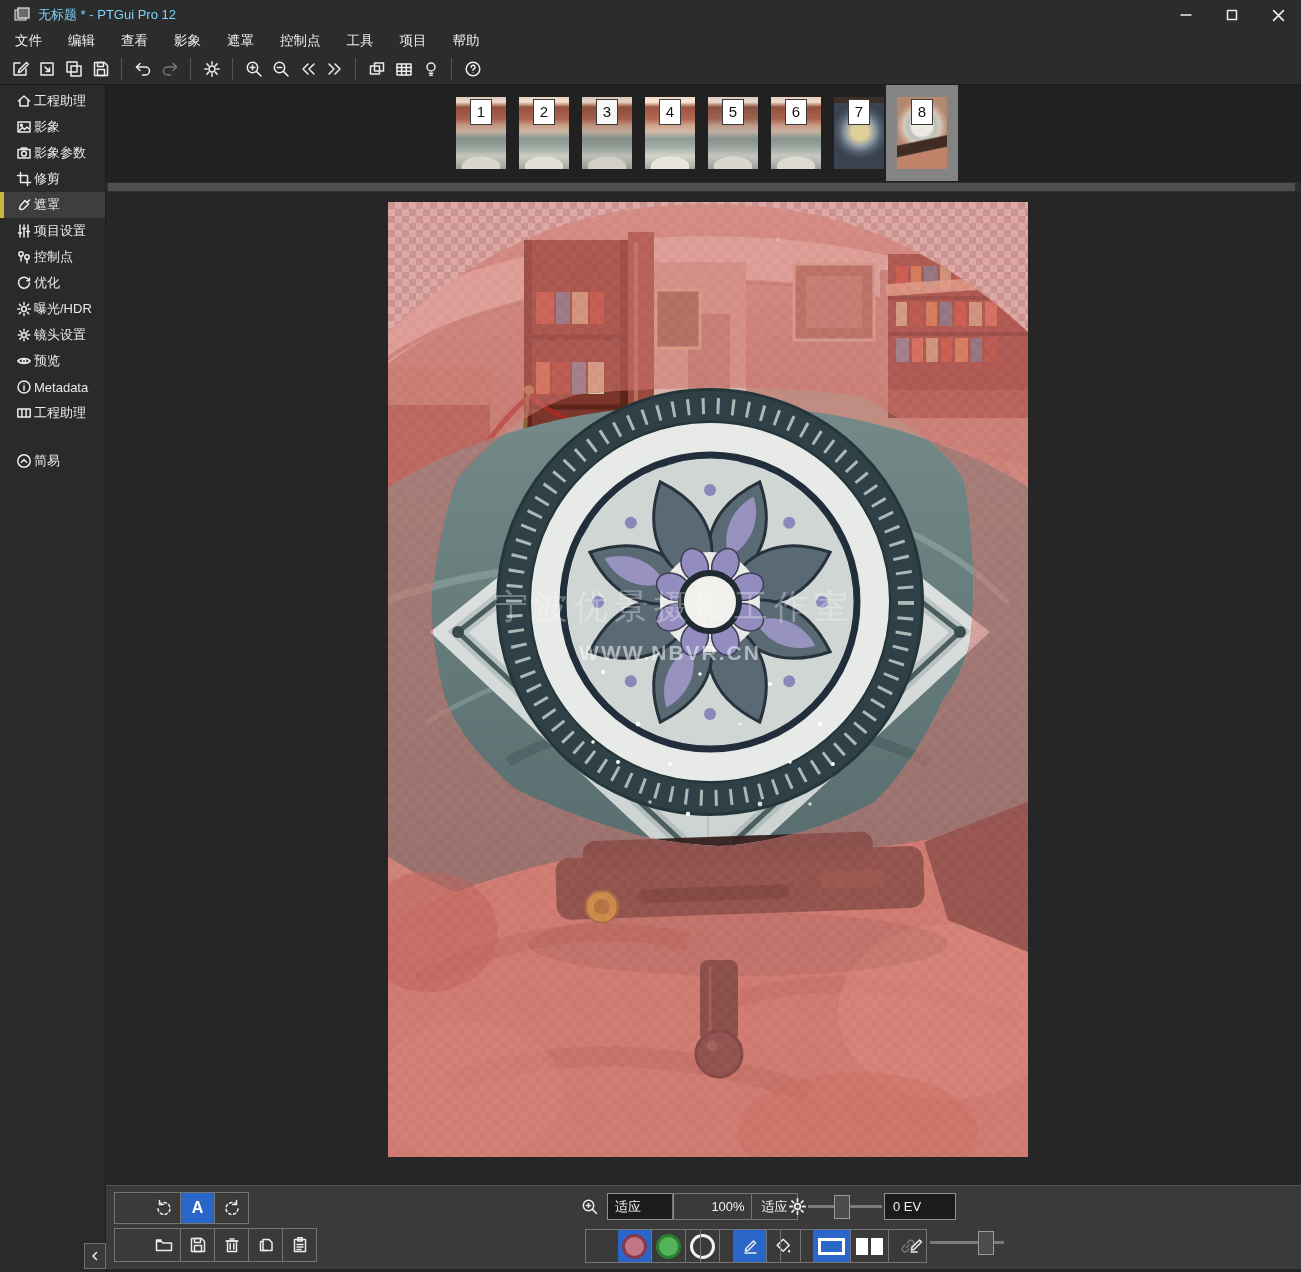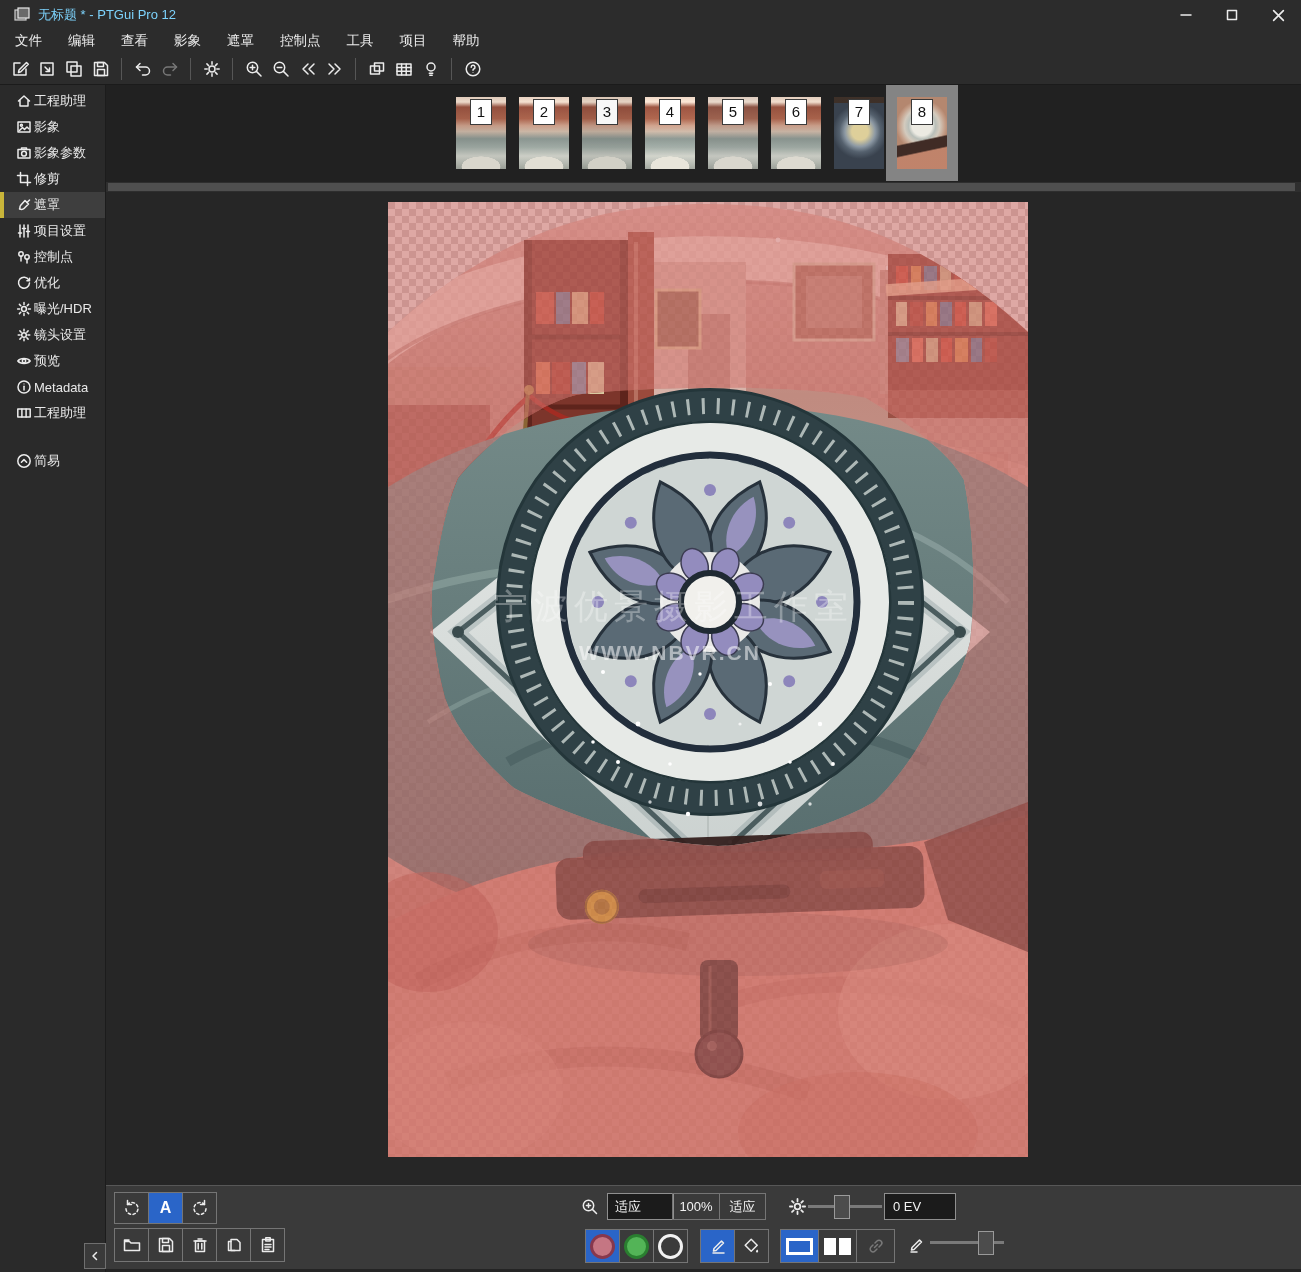--- a/index.html
+++ b/index.html
@@ -55,21 +55,21 @@
   #thumb-scroll{position:absolute;left:0;top:97px;right:0;height:10px;background:#2e2e2e;}
   #thumb-scroll .bar{position:absolute;left:2px;top:1px;right:6px;height:8px;background:#4f4f4f;}
   #canvas{position:absolute;left:0;top:107px;right:0;bottom:0;background:#262626;}
   #photo{position:absolute;left:282px;top:10px;width:640px;height:955px;}
 
   
   #bottombar{position:absolute;left:106px;right:0;top:1185px;height:83px;background:#3a3a3a;
              border-top:1px solid #575757;border-bottom:4px solid #242424;}
   .grp{position:absolute;display:flex;border:1px solid #757575;}
   .gbtn{height:30px;display:flex;align-items:center;justify-content:center;border-left:1px solid #757575;}
-  .gbtn:first-child{border-left:none;}
+  .gbtn:first-child{border-left:none;margin-left:32px;}
   .gbtn.blue{background:#2a65c8;}
   .sunken{position:absolute;background:#1b1b1b;border:1px solid #8f8f8f;color:#f2f2f2;font-size:13px;}
   .slider{position:absolute;height:24px;}
   .slider .track{position:absolute;left:0;right:0;top:11px;height:3px;background:#7a7a7a;}
   .slider .handle{position:absolute;top:1px;width:14px;height:22px;background:#4c4c4c;border:1px solid #9a9a9a;}
   #collapse-btn{position:absolute;left:84px;top:1243px;width:20px;height:24px;background:#3a3a3a;
                 border:1px solid #6f6f6f;color:#cfcfcf;display:flex;align-items:center;justify-content:center;font-size:13px;}
   .circ{width:19px;height:19px;border-radius:50%;}
   .circ.red{background:#c57683;border:3px solid #87384d;}
   .circ.green{background:#53b457;border:3px solid #2a7e30;}

